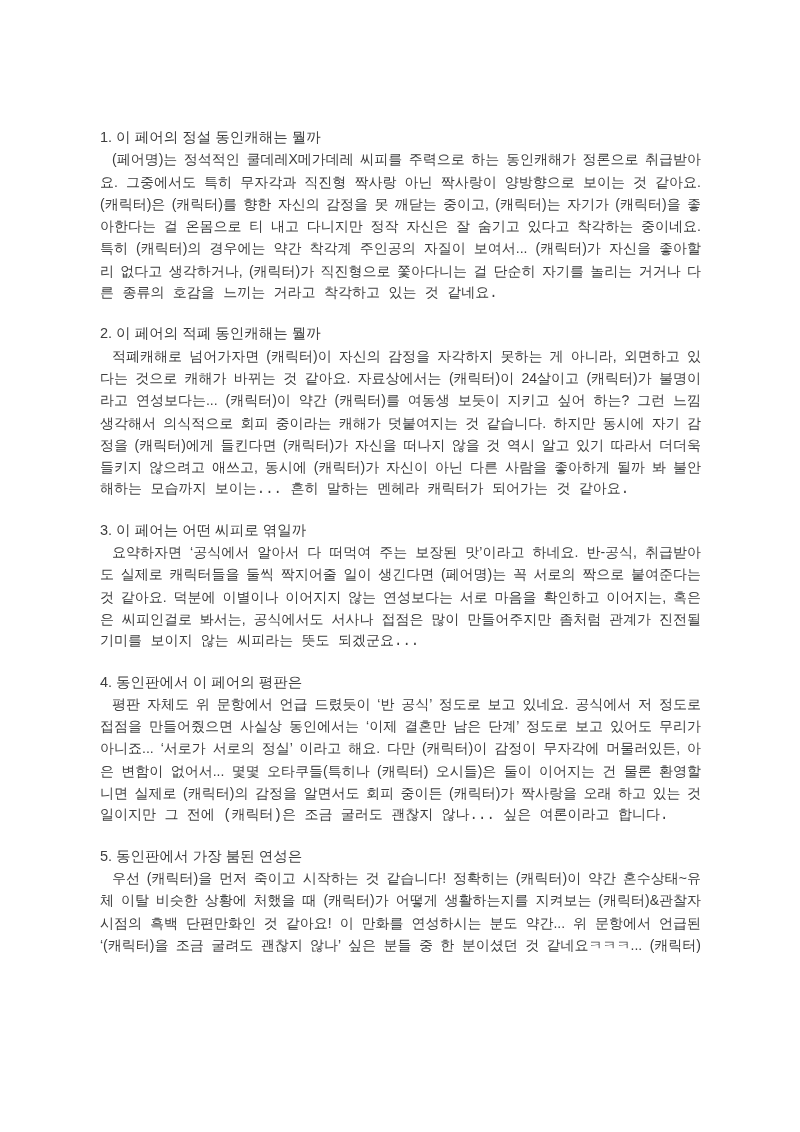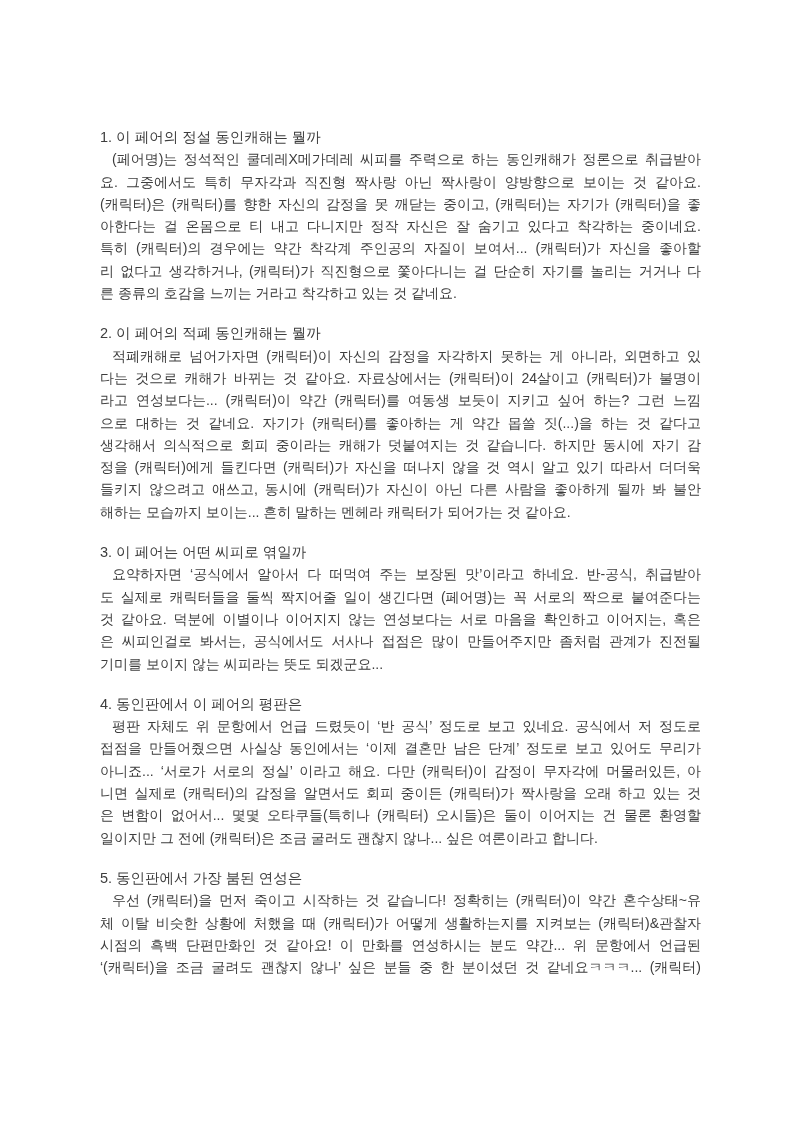--- a/index.html
+++ b/index.html
@@ -27,21 +27,21 @@
     word-break: keep-all;
   }
   .line {
     font-size: 14px;
     line-height: 22.3px;
     text-align: justify;
     text-align-last: justify;
     word-break: keep-all;
   }
   .line.first { text-indent: 12px; }
-  .line.end { text-align-last: left; }
+  .line.end { text-align-last: left; font-family: Liberation Mono, monospace; }
 </style>
 </head>
 <body>
 
 <div class="page">
   <div class="content">
 
     <div class="section">
       <div class="title">1. 이 페어의 정설 동인캐해는 뭘까</div>
       <div class="line first">(페어명)는 정석적인 쿨데레X메가데레 씨피를 주력으로 하는 동인캐해가 정론으로 취급받아</div>
@@ -51,43 +51,42 @@
       <div class="line">특히 (캐릭터)의 경우에는 약간 착각계 주인공의 자질이 보여서... (캐릭터)가 자신을 좋아할</div>
       <div class="line">리 없다고 생각하거나, (캐릭터)가 직진형으로 쫓아다니는 걸 단순히 자기를 놀리는 거거나 다</div>
       <div class="line end">른 종류의 호감을 느끼는 거라고 착각하고 있는 것 같네요.</div>
     </div>
 
     <div class="section">
       <div class="title">2. 이 페어의 적폐 동인캐해는 뭘까</div>
       <div class="line first">적폐캐해로 넘어가자면 (캐릭터)이 자신의 감정을 자각하지 못하는 게 아니라, 외면하고 있</div>
       <div class="line">다는 것으로 캐해가 바뀌는 것 같아요. 자료상에서는 (캐릭터)이 24살이고 (캐릭터)가 불명이</div>
       <div class="line">라고 연성보다는... (캐릭터)이 약간 (캐릭터)를 여동생 보듯이 지키고 싶어 하는? 그런 느낌</div>
-      <div class="line">으로 대하는 것 같네요. 자기가 (캐릭터)를 좋아하는 게 약간 몹쓸 짓(...)을 하는 것 같다고</div>
       <div class="line">생각해서 의식적으로 회피 중이라는 캐해가 덧붙여지는 것 같습니다. 하지만 동시에 자기 감</div>
       <div class="line">정을 (캐릭터)에게 들킨다면 (캐릭터)가 자신을 떠나지 않을 것 역시 알고 있기 따라서 더더욱</div>
       <div class="line">들키지 않으려고 애쓰고, 동시에 (캐릭터)가 자신이 아닌 다른 사람을 좋아하게 될까 봐 불안</div>
       <div class="line end">해하는 모습까지 보이는... 흔히 말하는 멘헤라 캐릭터가 되어가는 것 같아요.</div>
     </div>
 
     <div class="section">
       <div class="title">3. 이 페어는 어떤 씨피로 엮일까</div>
       <div class="line first">요약하자면 ‘공식에서 알아서 다 떠먹여 주는 보장된 맛’이라고 하네요. 반-공식, 취급받아</div>
       <div class="line">도 실제로 캐릭터들을 둘씩 짝지어줄 일이 생긴다면 (페어명)는 꼭 서로의 짝으로 붙여준다는</div>
       <div class="line">것 같아요. 덕분에 이별이나 이어지지 않는 연성보다는 서로 마음을 확인하고 이어지는, 혹은</div>
       <div class="line">은 씨피인걸로 봐서는, 공식에서도 서사나 접점은 많이 만들어주지만 좀처럼 관계가 진전될</div>
       <div class="line end">기미를 보이지 않는 씨피라는 뜻도 되겠군요...</div>
     </div>
 
     <div class="section">
       <div class="title">4. 동인판에서 이 페어의 평판은</div>
       <div class="line first">평판 자체도 위 문항에서 언급 드렸듯이 ‘반 공식’ 정도로 보고 있네요. 공식에서 저 정도로</div>
       <div class="line">접점을 만들어줬으면 사실상 동인에서는 ‘이제 결혼만 남은 단계’ 정도로 보고 있어도 무리가</div>
       <div class="line">아니죠... ‘서로가 서로의 정실’ 이라고 해요. 다만 (캐릭터)이 감정이 무자각에 머물러있든, 아</div>
+      <div class="line">은 변함이 없어서... 몇몇 오타쿠들(특히나 (캐릭터) 오시들)은 둘이 이어지는 건 물론 환영할</div>
       <div class="line">니면 실제로 (캐릭터)의 감정을 알면서도 회피 중이든 (캐릭터)가 짝사랑을 오래 하고 있는 것</div>
-      <div class="line">은 변함이 없어서... 몇몇 오타쿠들(특히나 (캐릭터) 오시들)은 둘이 이어지는 건 물론 환영할</div>
       <div class="line end">일이지만 그 전에 (캐릭터)은 조금 굴러도 괜찮지 않나... 싶은 여론이라고 합니다.</div>
     </div>
 
     <div class="section">
       <div class="title">5. 동인판에서 가장 붐된 연성은</div>
       <div class="line first">우선 (캐릭터)을 먼저 죽이고 시작하는 것 같습니다! 정확히는 (캐릭터)이 약간 혼수상태~유</div>
       <div class="line">체 이탈 비슷한 상황에 처했을 때 (캐릭터)가 어떻게 생활하는지를 지켜보는 (캐릭터)&amp;관찰자</div>
       <div class="line">시점의 흑백 단편만화인 것 같아요! 이 만화를 연성하시는 분도 약간... 위 문항에서 언급된</div>
       <div class="line">‘(캐릭터)을 조금 굴려도 괜찮지 않나’ 싶은 분들 중 한 분이셨던 것 같네요ㅋㅋㅋ... (캐릭터)</div>
     </div>

